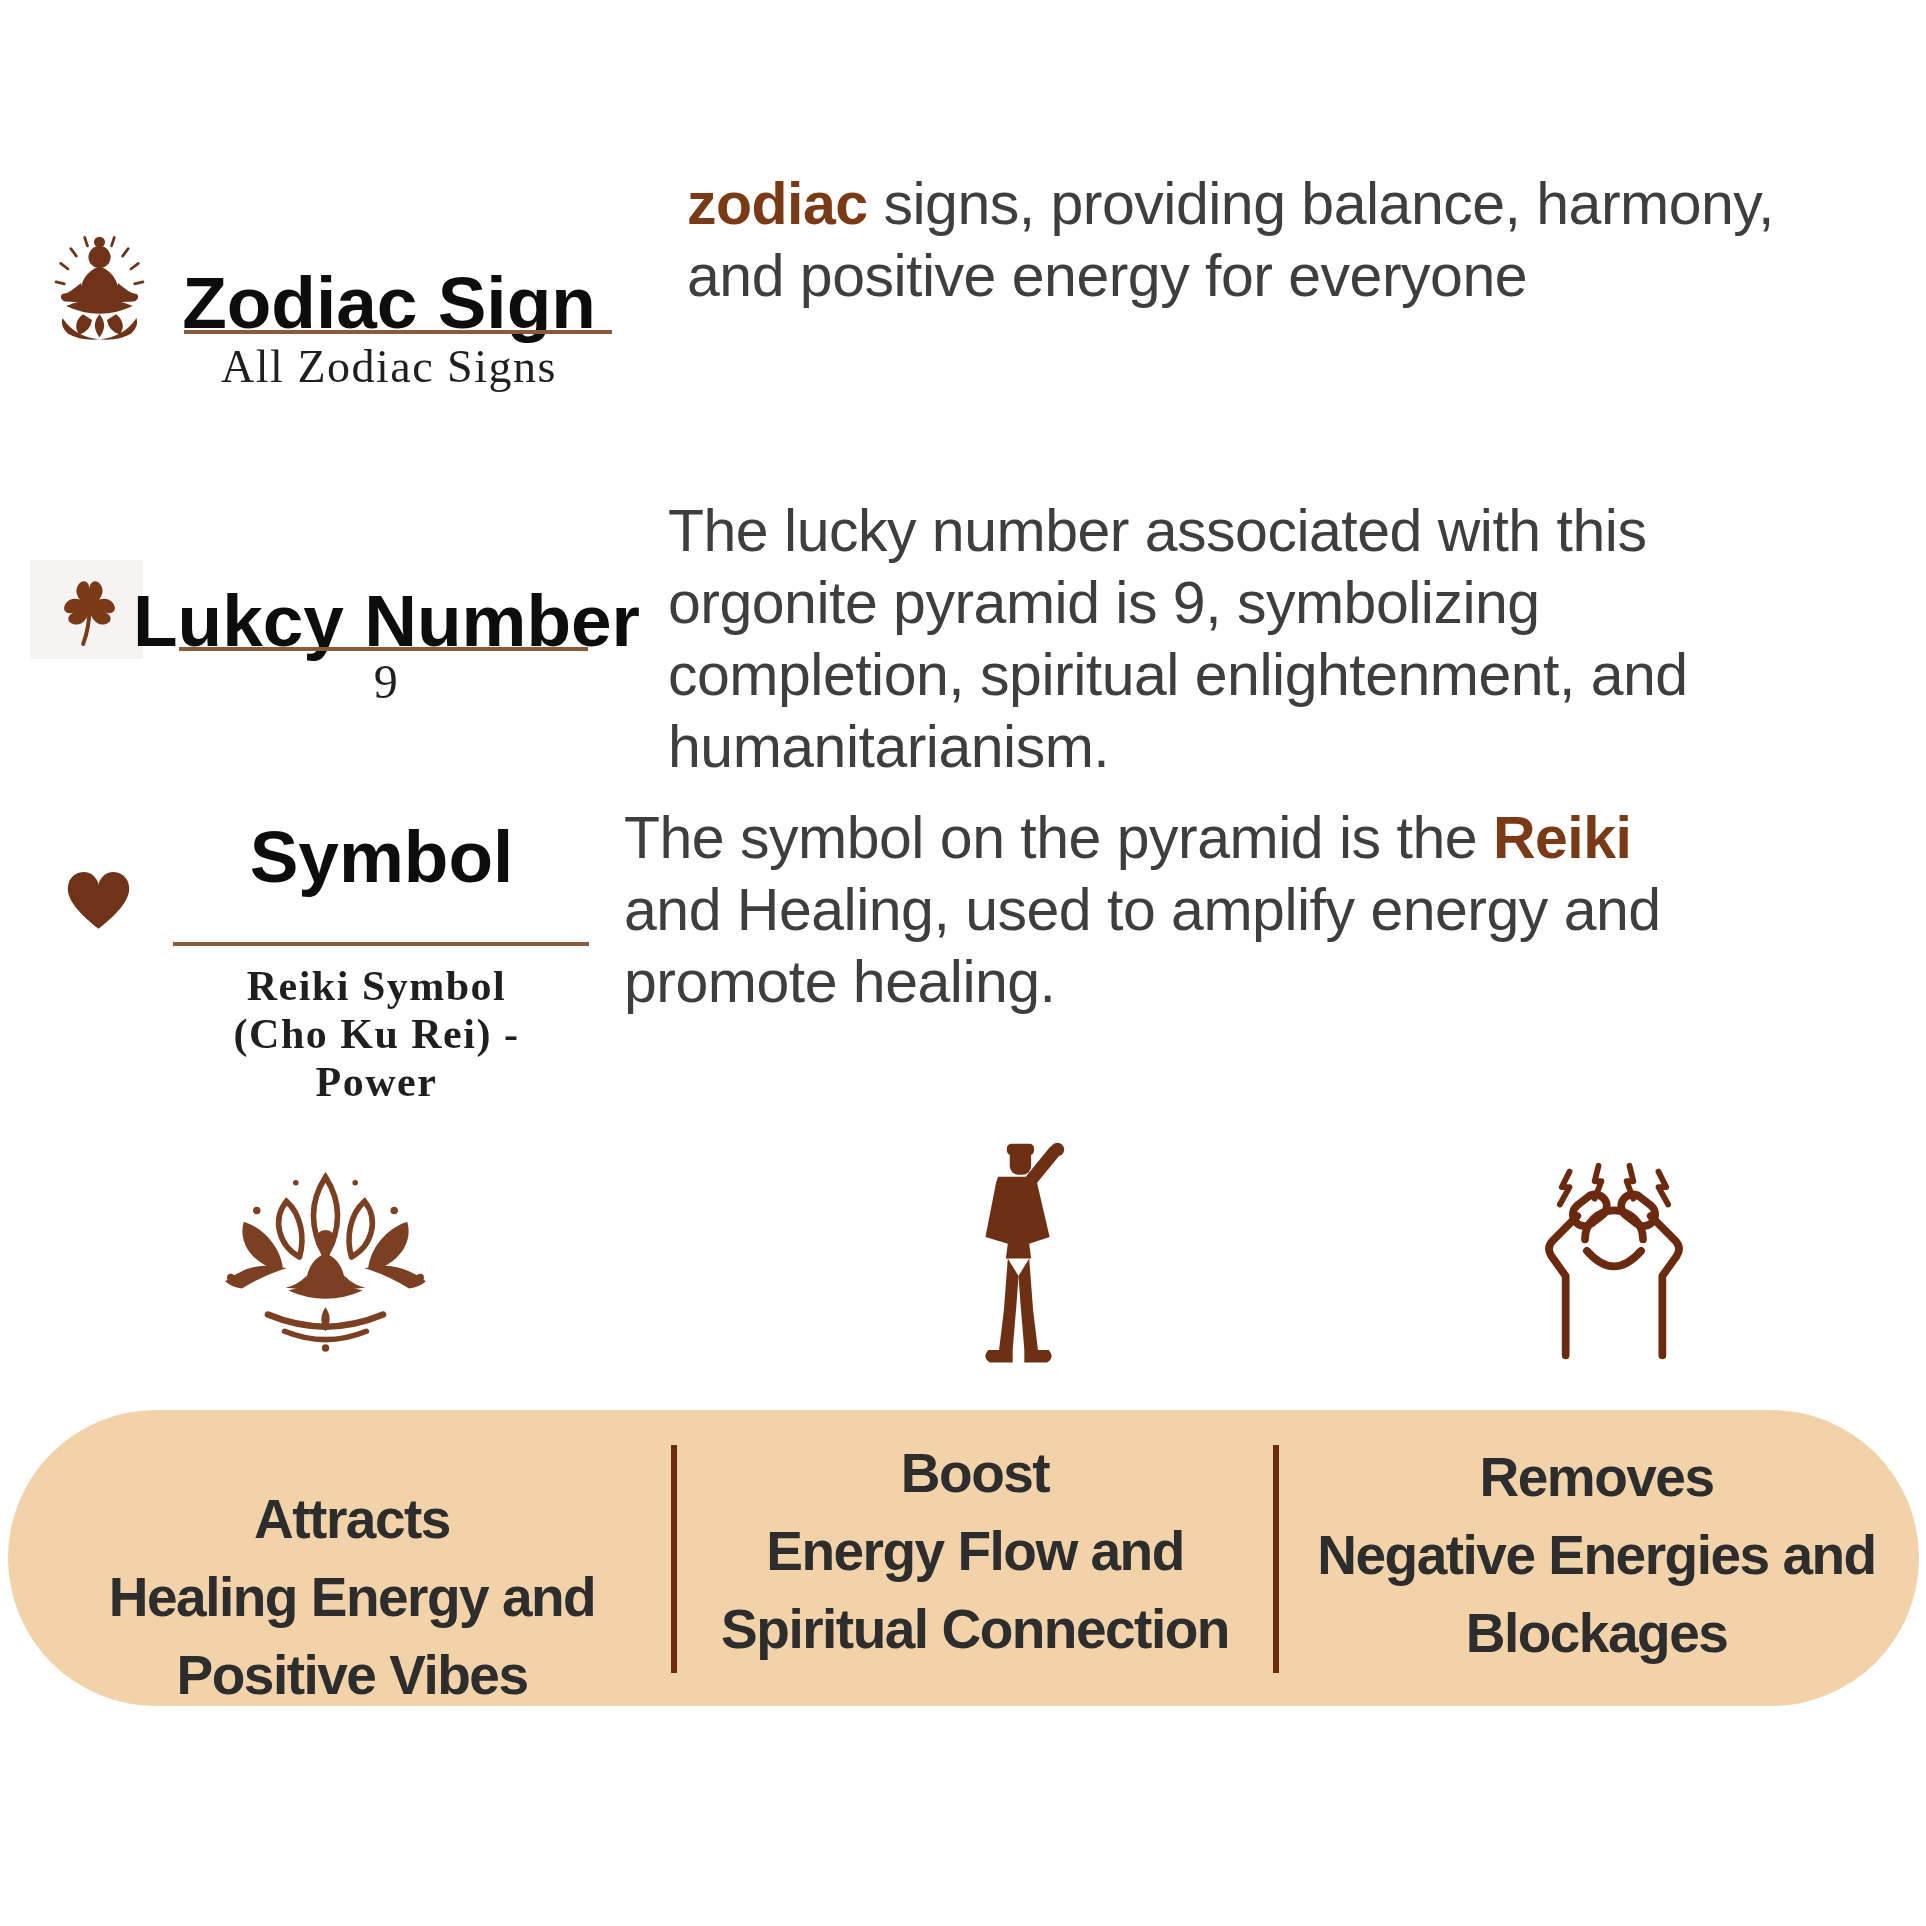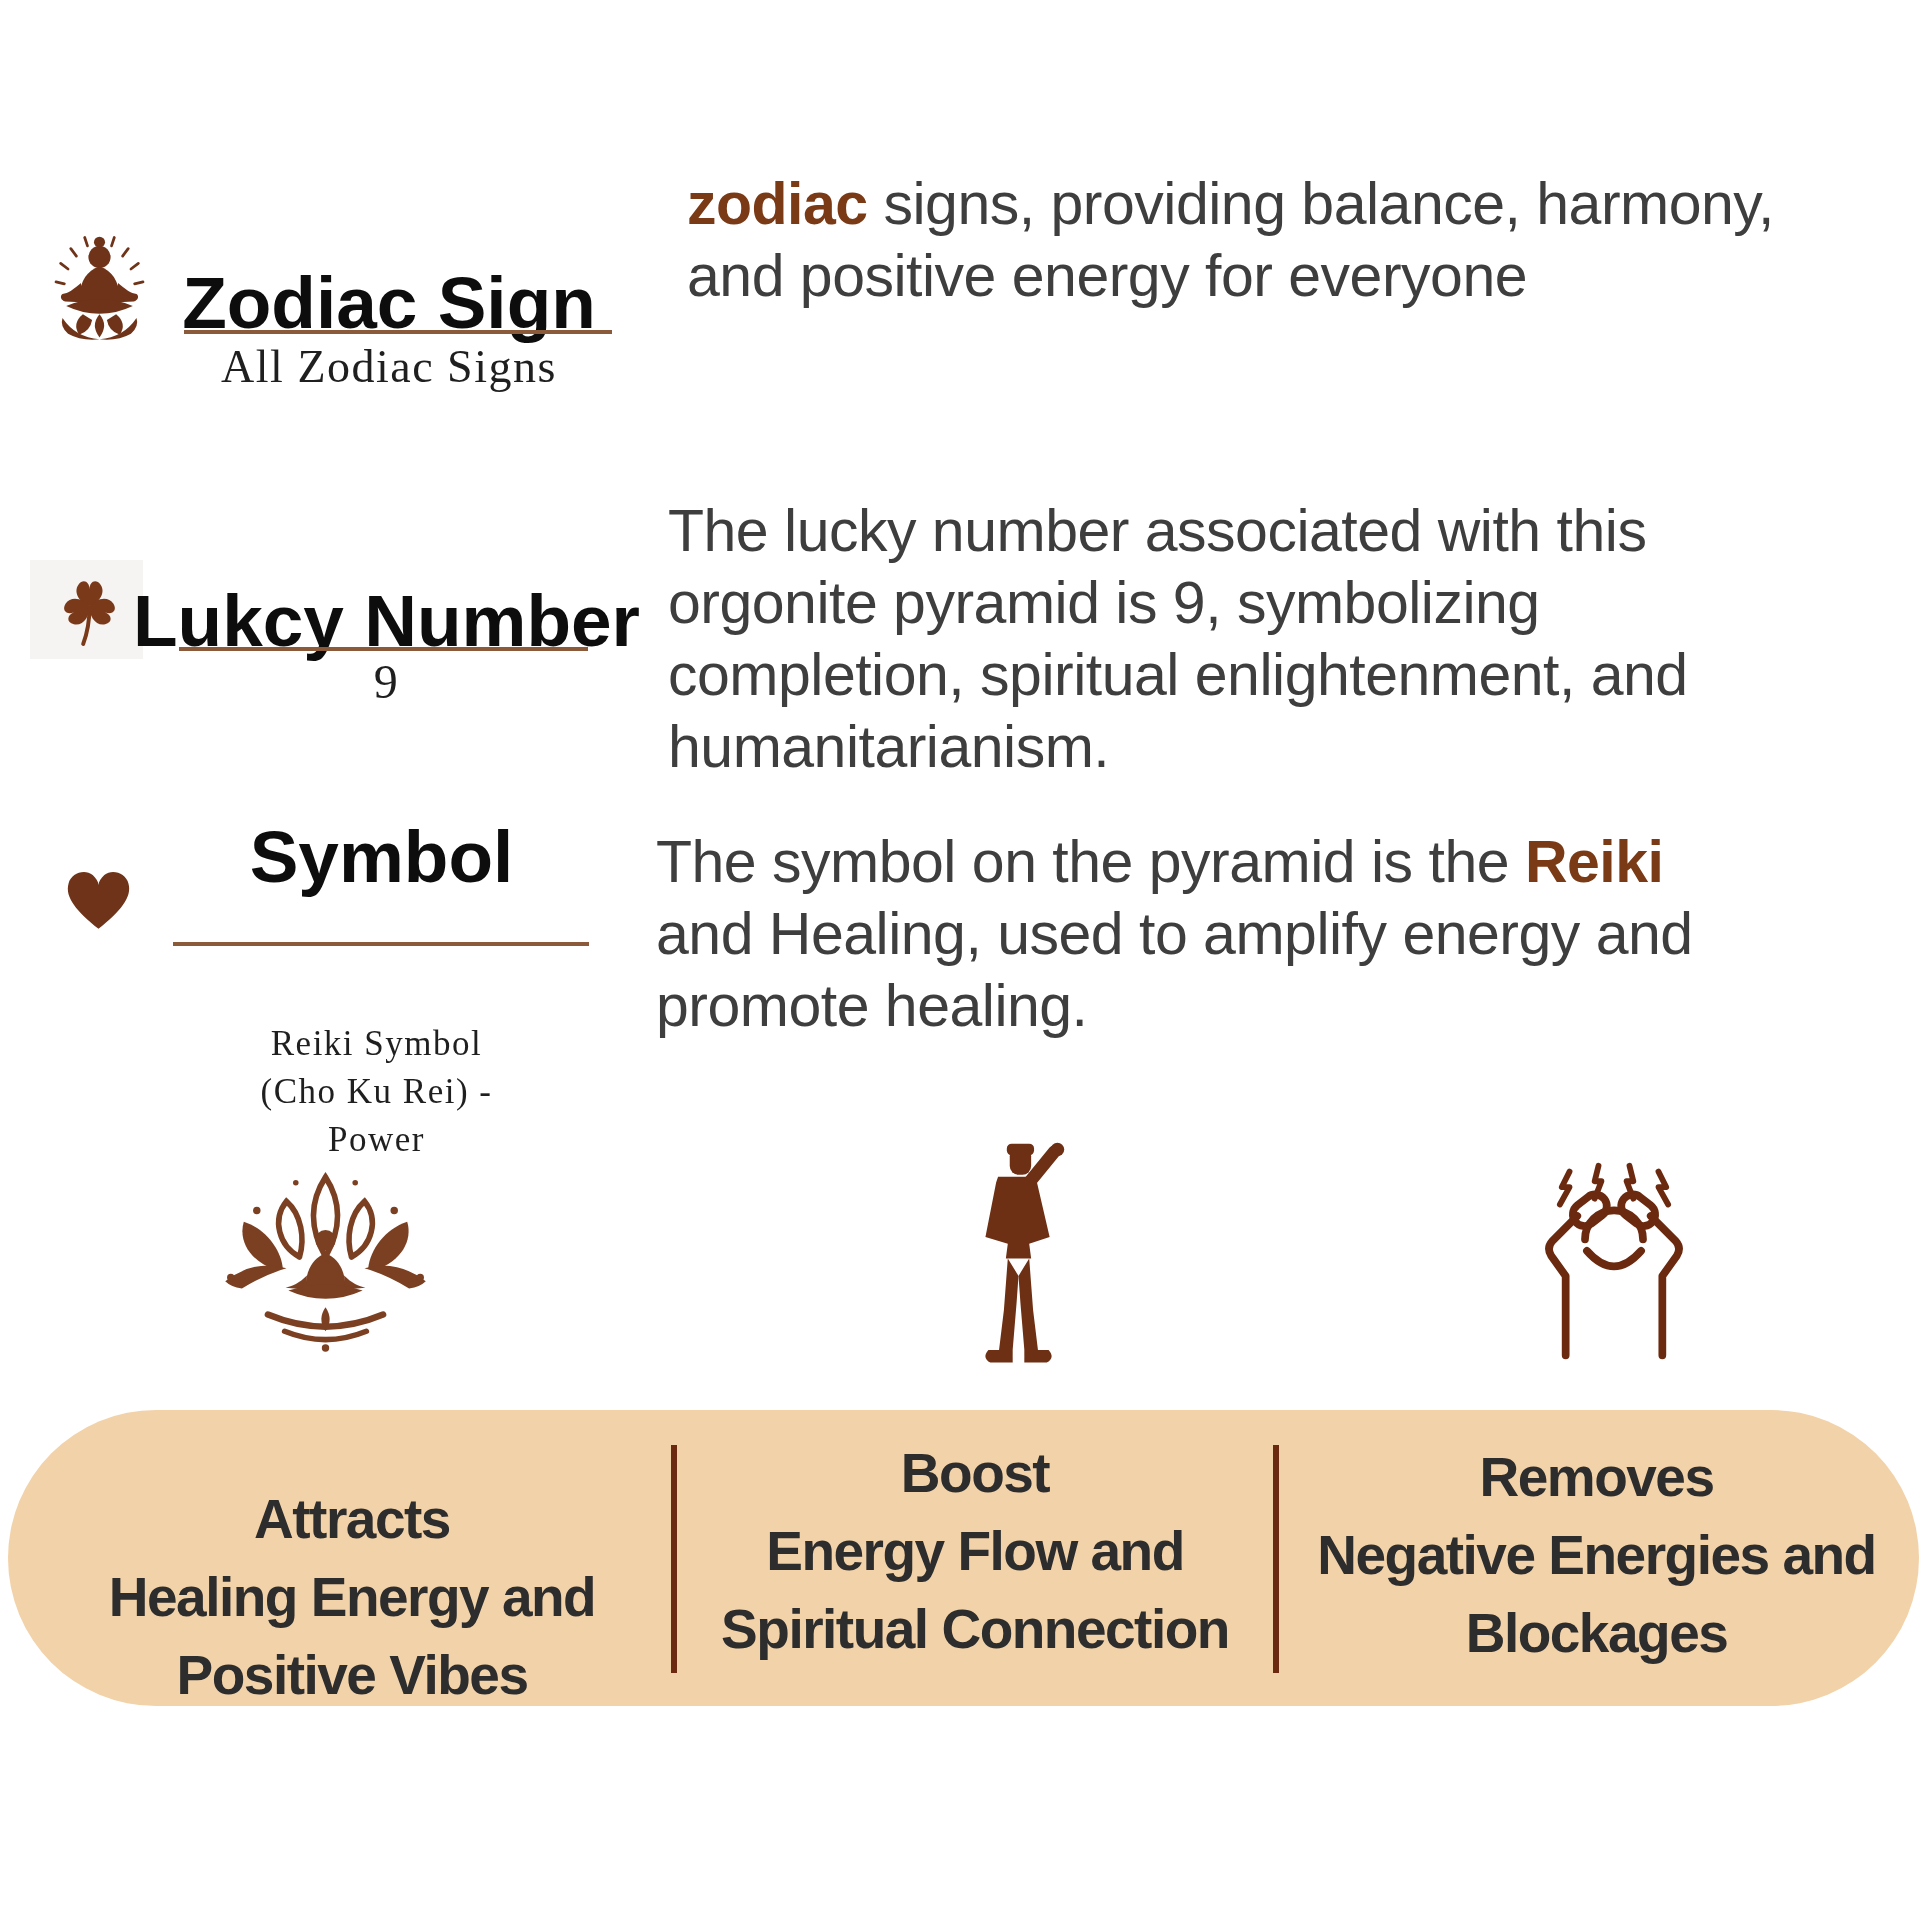--- a/index.html
+++ b/index.html
@@ -101,24 +101,24 @@
     <div><span>humanitarianism.</span></div>
   </div>
 
 <div class="abs" style="left:57px;top:859px;width:83px;height:75px;">
   <svg viewBox="0 0 100 90" width="83" height="75">
     <path fill="#6e3318" d="M50 84 C24 63 9 46 14 29 C17 17 33 11 43 19 C47 23 50 27 50 31 C50 27 53 23 57 19 C67 11 83 17 86 29 C91 46 76 63 50 84 Z"></path>
   </svg>
 </div>
 <div class="abs section-title" style="left:149px;top:802px;width:465px;">Symbol</div>
 <div class="abs title-underline" style="left:173px;top:942px;width:416px;"></div>
-<div class="abs section-value" style="left:139px;top:1020px;width:475px;font-size:35px;line-height:48px;">Reiki Symbol
+<div class="abs section-value" style="left:139px;top:962px;width:475px;font-size:42px;line-height:48px;font-weight:bold;">Reiki Symbol
 (Cho Ku Rei) -
 Power</div>
-<div class="abs para" style="left:656px;top:802px;width:1267px;margin-top:24px;">
+<div class="abs para" style="left:624px;top:802px;width:1267px;">
     <div><span>The symbol on the pyramid is the </span><span class="hl">Reiki</span></div>
     <div><span>and Healing, used to amplify energy and</span></div>
     <div><span>promote healing.</span></div>
   </div>
 
 <div class="abs" style="left:214px;top:1166px;width:223px;height:195px;">
   <svg viewBox="0 0 240 210" width="223" height="195">
     <g fill="#7b3f22">
       <circle cx="120" cy="80" r="11"></circle>
       <path d="M120 94 C107 99 101 110 99 124 L99 132 L141 132 L141 124 C139 110 133 99 120 94 Z"></path>

